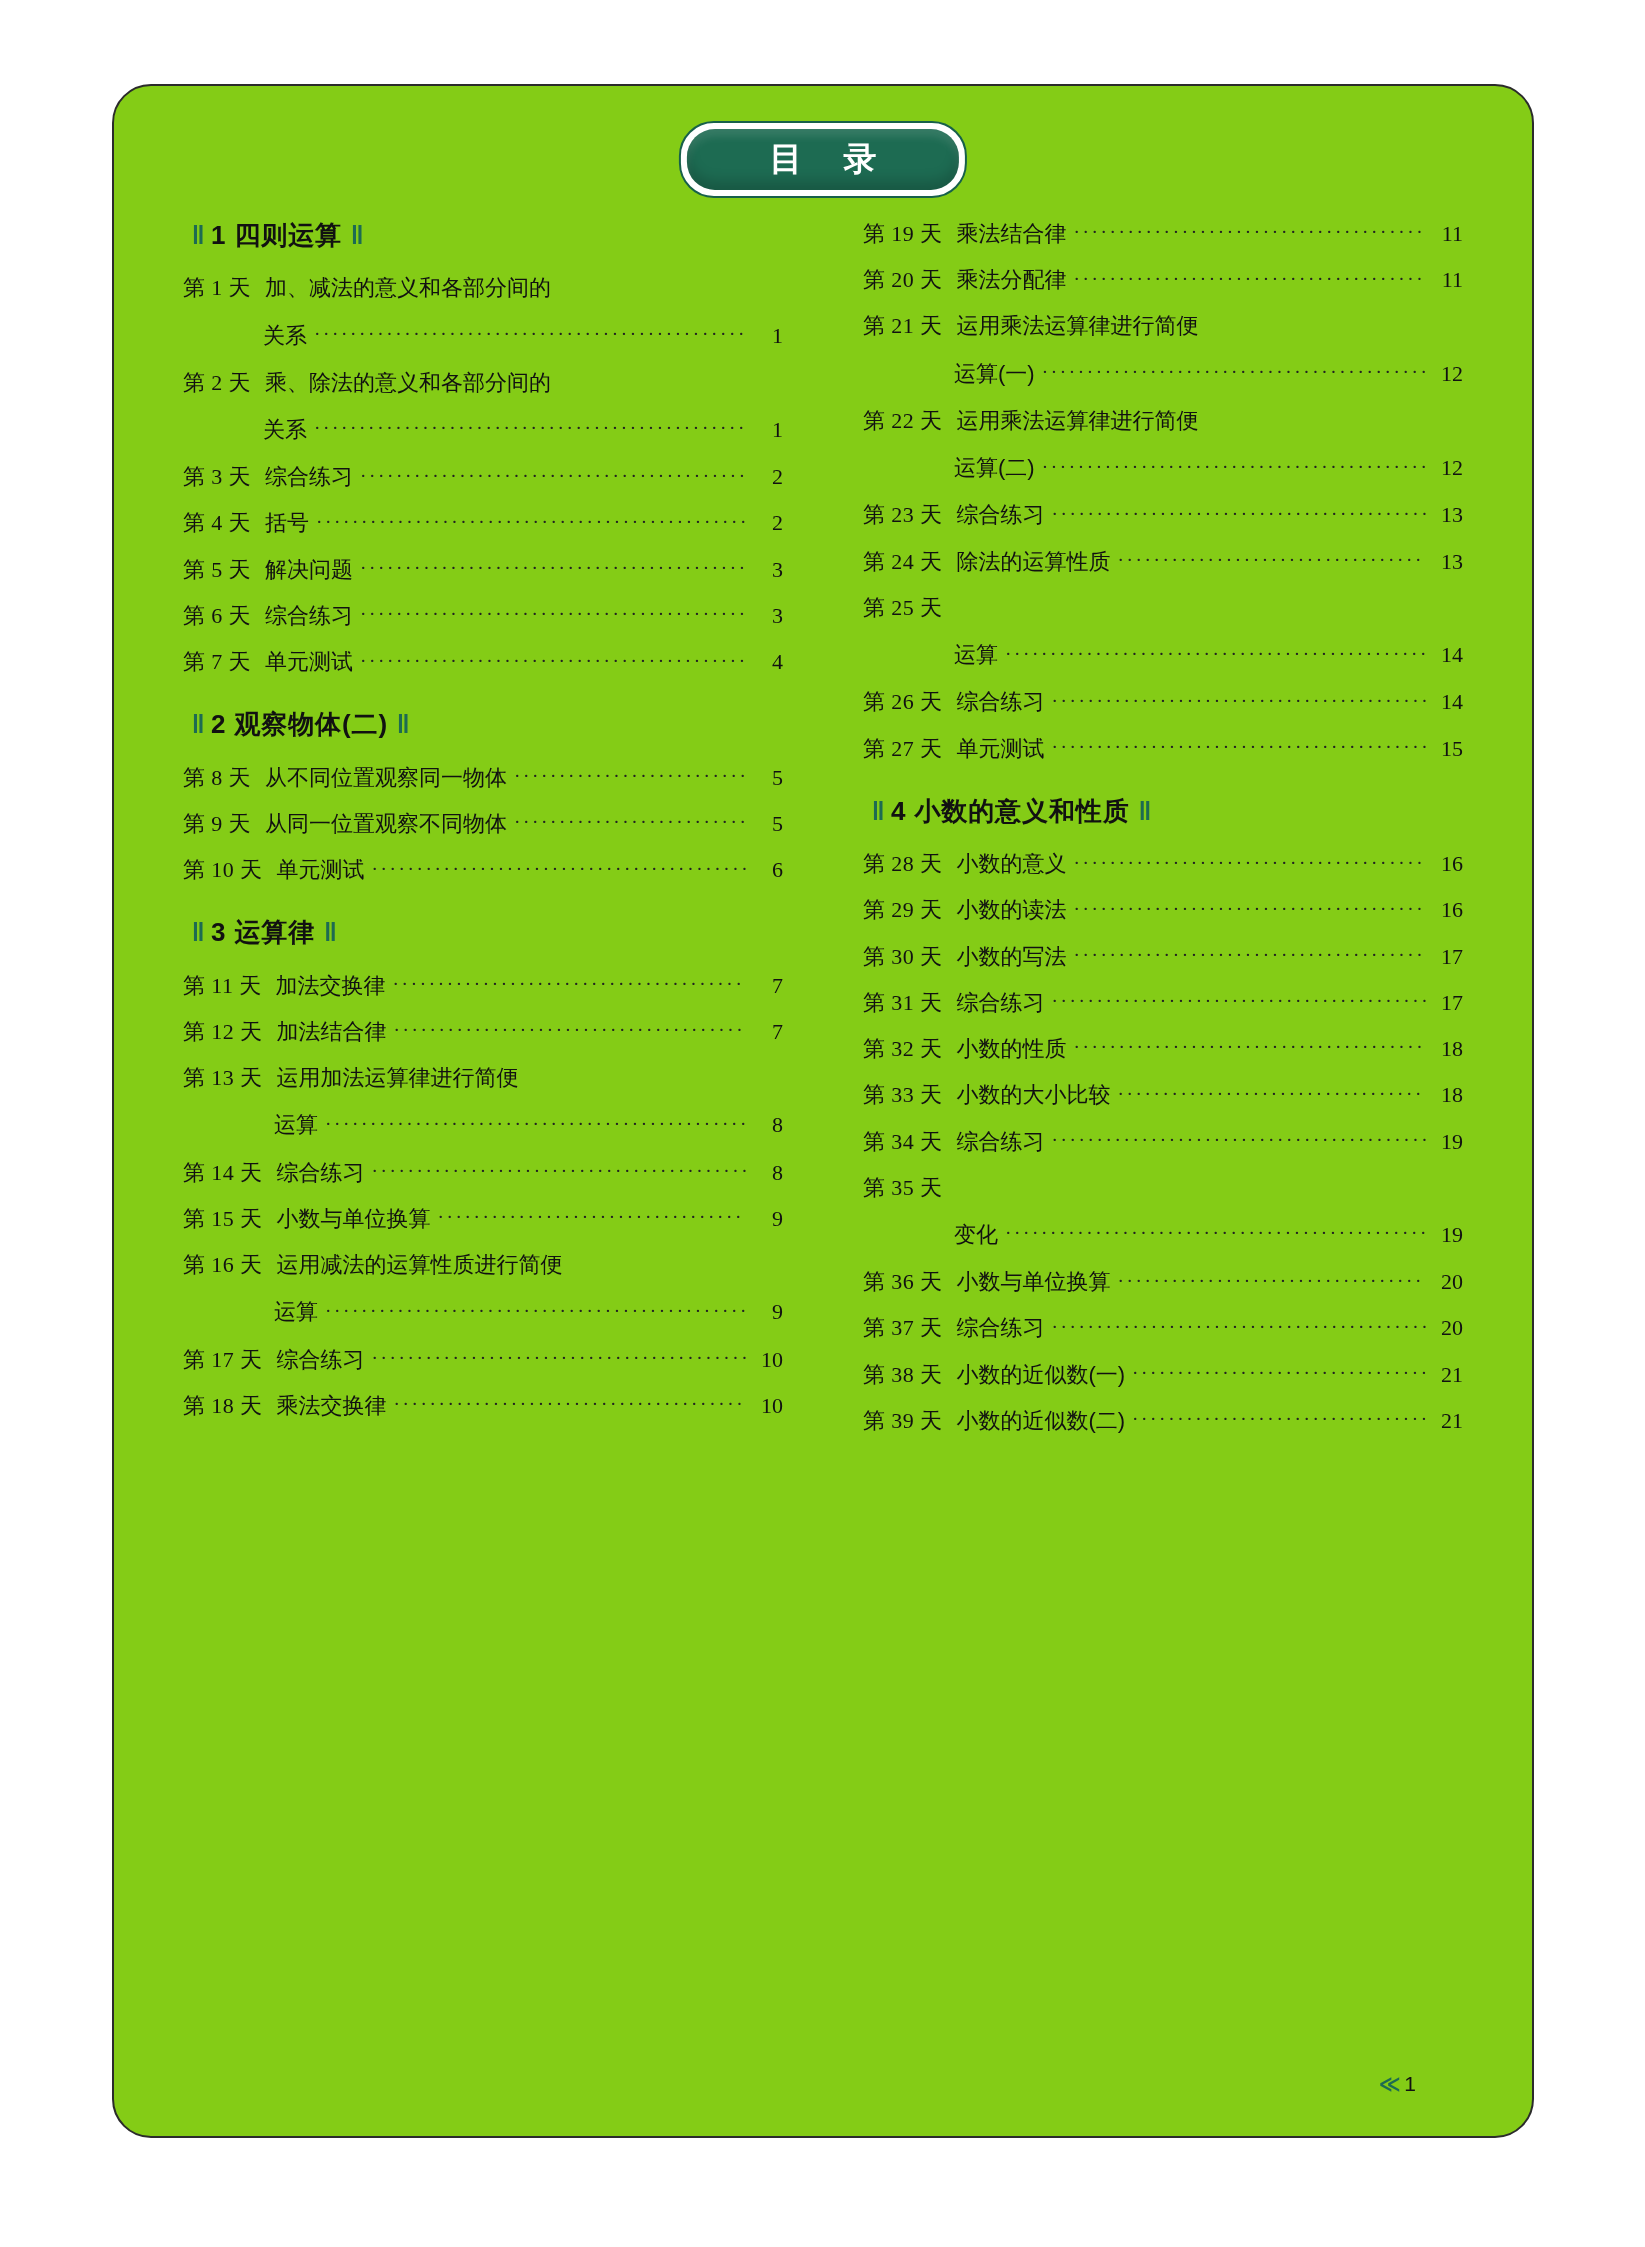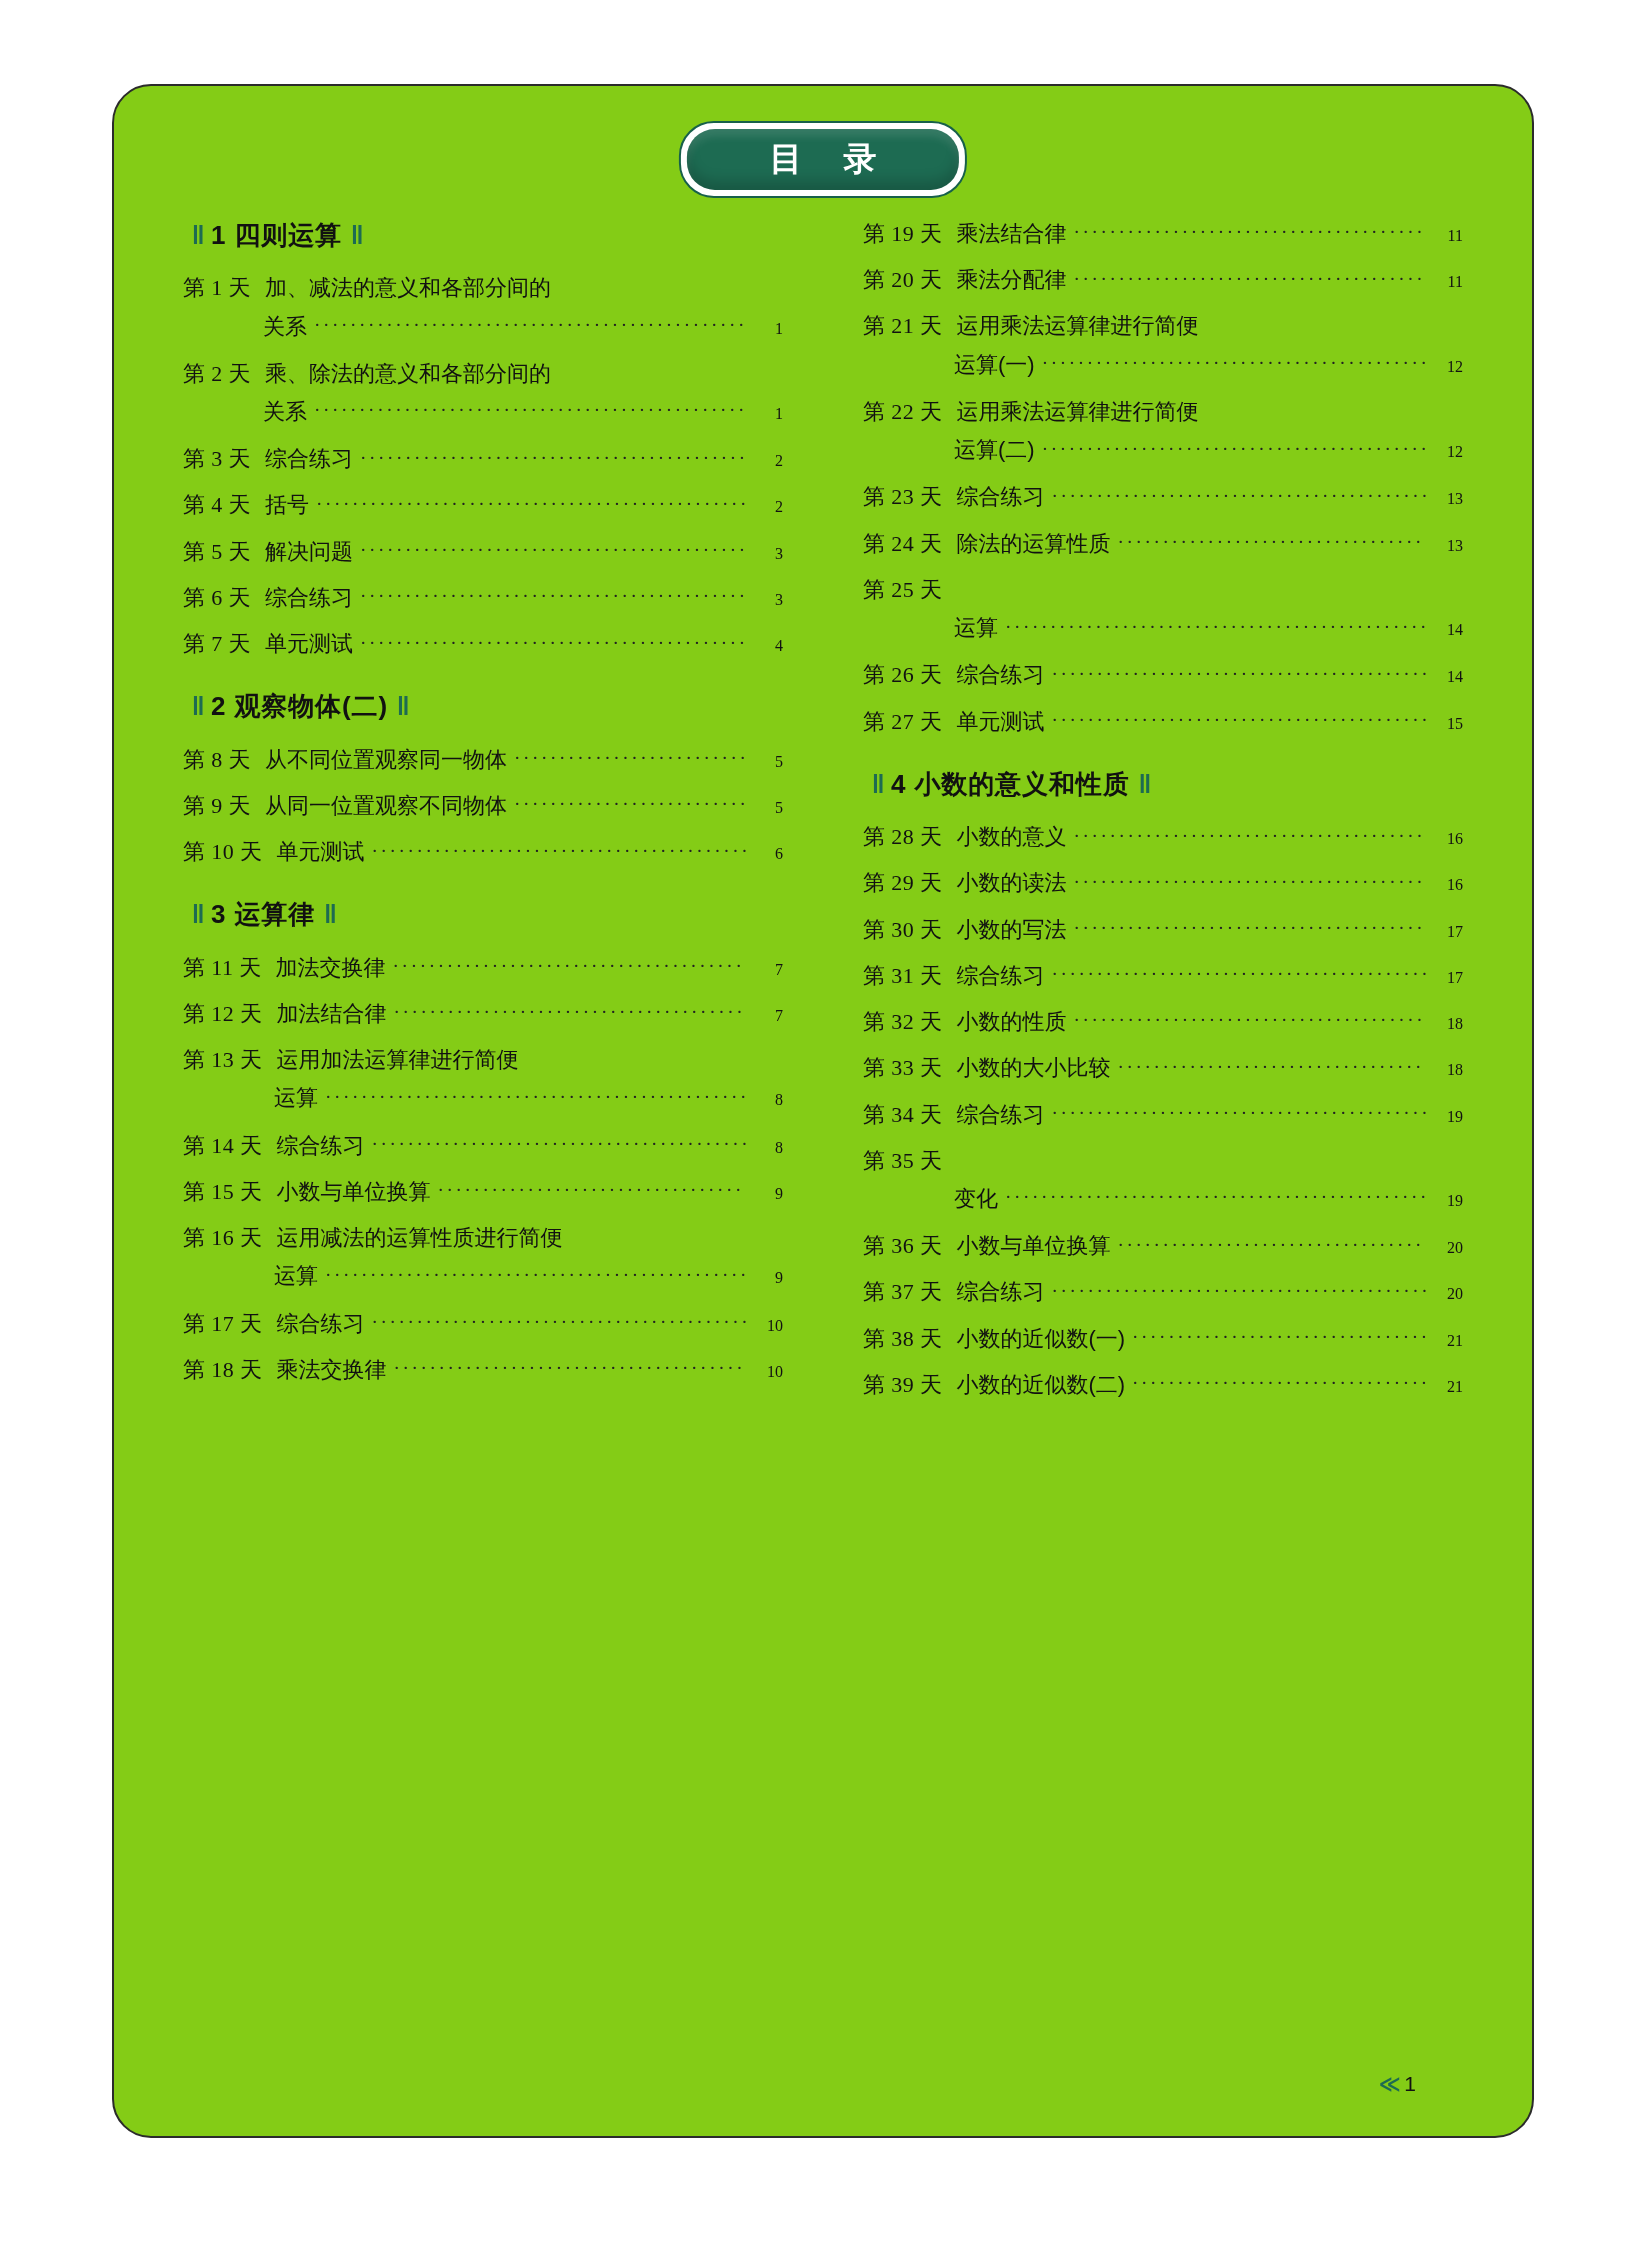--- a/index.html
+++ b/index.html
@@ -124,34 +124,34 @@
     overflow: hidden;
     white-space: nowrap;
     color: #222;
     letter-spacing: 2.6px;
     font-size: 19.3px;
     position: relative;
     top: -2.6px;
   }
   .pg {
     flex: 0 0 auto;
-    font-size: 16px;
+    font-size: 22px;
     text-align: right;
     min-width: 30px;
   }
   
   .entry.wrap { display: block; margin-bottom: 8.8px; }
   .entry.wrap .line1 {
     display: flex;
     align-items: baseline;
   }
   .entry.wrap .line2 {
     display: flex;
     align-items: flex-end;
-    margin-top: 7px;
+    margin-top: 16px;
     margin-bottom: 16px;
   }
   .entry.wrap .line2 .indent {
     flex: 0 0 auto;
     visibility: hidden;
     white-space: nowrap;
   }
   .footer {
     position: absolute;
     right: 116px;

